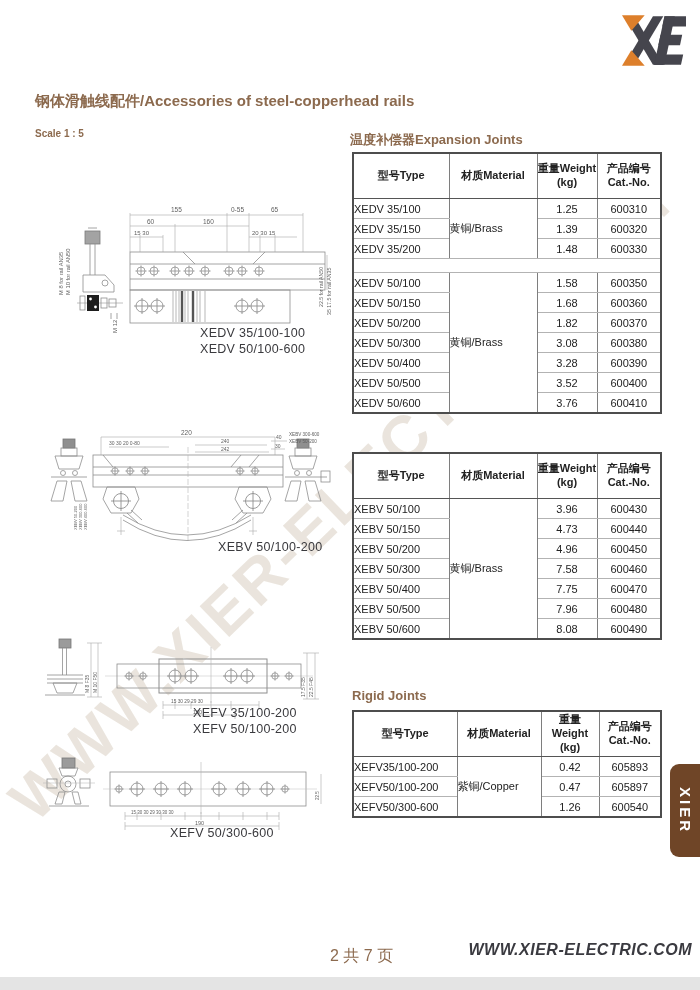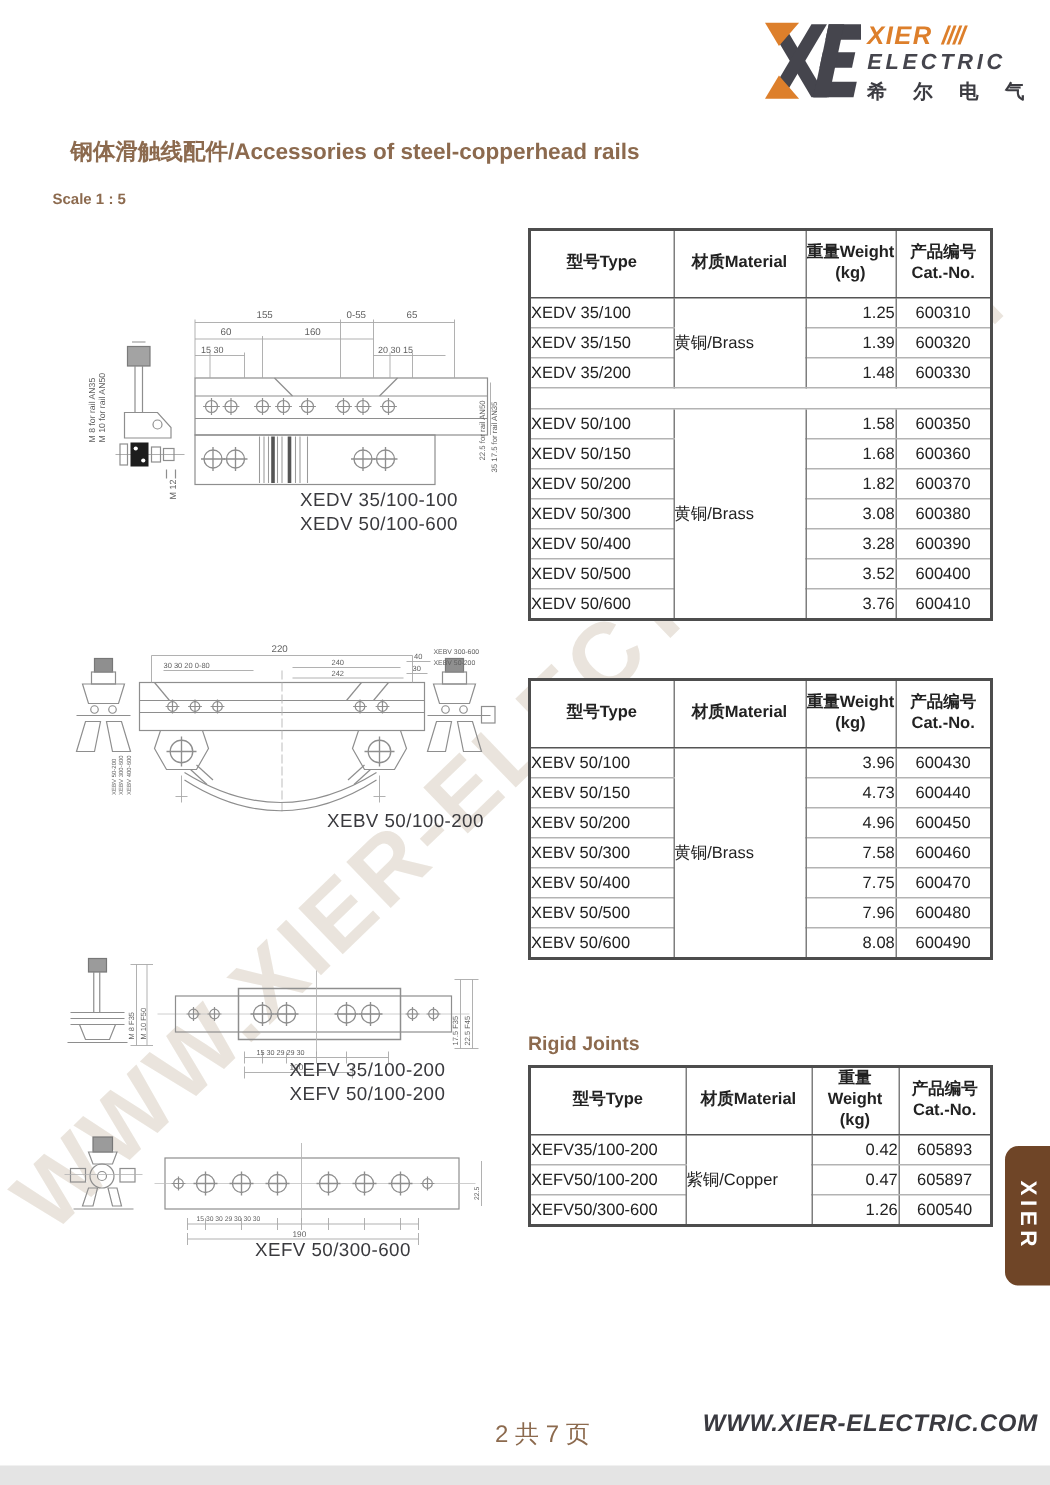--- a/index.html
+++ b/index.html
@@ -11,34 +11,34 @@
   .layer{position:absolute;inset:0;z-index:1;}
   
   .logo{position:absolute;top:12px;right:10px;display:flex;align-items:flex-start;}
   .logo-mark{width:64px;height:57px;margin-right:4px;}
   .logo-text{line-height:1;padding-top:3px;}
   .logo-line1{font-size:17px;font-weight:bold;font-style:italic;color:#dd7f2b;letter-spacing:1px;}
   .logo-line1 .slashes{margin-left:6px;letter-spacing:-1px;}
   .logo-line2{font-size:14.5px;font-weight:bold;font-style:italic;color:#45454d;letter-spacing:2.5px;margin-top:3px;}
   .logo-line3{font-size:13px;color:#3c3c42;letter-spacing:7px;margin-top:4px;font-weight:bold;}
   
-  .page-title{position:absolute;left:35px;top:92px;font-size:15px;font-weight:bold;color:#8c6a4e;margin-left:12px;}
+  .page-title{position:absolute;left:35px;top:92px;font-size:15px;font-weight:bold;color:#8c6a4e;}
   .scale-note{position:absolute;left:35px;top:128px;font-size:10px;font-weight:bold;color:#8c6a4e;}
   .sec-heading{position:absolute;font-size:13px;font-weight:bold;color:#8c6a4e;}
   
   .spec{position:absolute;border-collapse:collapse;background:#fff;font-size:11px;color:#222;
         table-layout:fixed;width:308px;border:2px solid #4d4d4d;}
   .spec td{border-top:1px solid #b3b3b3;border-bottom:1px solid #b3b3b3;
            border-left:1px solid #7e7e7e;border-right:1px solid #7e7e7e;
            height:19px;padding:0 0;overflow:hidden;white-space:nowrap;}
   .spec tr.hdr td{height:44px;font-weight:bold;text-align:center;white-space:pre-line;
                   border-bottom:1px solid #555;line-height:1.25;}
   .td-type{padding-left:9px;}
   .td-mat{text-align:left;}
-  .td-wt{text-align:right;}
+  .td-wt{text-align:center;}
   .td-cat{padding-left:17px;text-align:center;}
   .spacer td{height:13px;}
   
   .drawing{position:absolute;}
   .drawing text{font-family:"Liberation Sans",sans-serif;fill:#5f5f5f;}
   .draw-cap{position:absolute;font-size:12.5px;color:#3a3a3e;letter-spacing:.3px;}
   
   .side-tab{position:absolute;right:0;top:764px;width:30px;height:93px;background:#6f4527;
             border-radius:9px 0 0 9px;display:flex;align-items:center;justify-content:center;}
   .side-tab span{writing-mode:vertical-rl;color:#fff;font-weight:bold;font-size:15px;letter-spacing:3px;}
@@ -88,29 +88,25 @@
         <polygon points="30,4 40,4 12,51 2,51" fill="#45454d"></polygon>
         <polygon points="0,3 22,3 9,18" fill="#dd7f2b"></polygon>
         <polygon points="0,52 9,37 22,52" fill="#dd7f2b"></polygon>
         <g transform="translate(36,0) skewX(-12)" fill="#45454d">
           <rect x="6" y="4" width="26" height="10"></rect>
           <rect x="6" y="22" width="21" height="10"></rect>
           <rect x="6" y="41" width="26" height="10"></rect>
           <rect x="6" y="4" width="10" height="47"></rect>
         </g>
       </svg>
-      <div class="logo-text">
-        <div class="logo-line1"><span>XIER</span><span class="slashes">////</span></div>
-        <div class="logo-line2">ELECTRIC</div>
-        <div class="logo-line3">希 尔 电 气</div>
-      </div>
     </div>
 
     <div class="page-title">钢体滑触线配件/Accessories of steel-copperhead rails</div>
     <div class="scale-note">Scale 1 : 5</div>
+    <div class="sec-heading" style="left:350px;top:131px">温度补偿器Expansion Joints</div>
     <div class="sec-heading" style="left:352px;top:688px">Rigid Joints</div>
 
     <svg class="drawing" style="left:35px;top:195px" width="300" height="165" viewBox="0 0 300 165">
       <g stroke="#8e8e8e" stroke-width=".8" fill="none">
 
         <rect x="50" y="36" width="15" height="13" fill="#a3a3a3" stroke="#7a7a7a"></rect>
         <line x1="53" y1="33" x2="62" y2="33"></line>
         <line x1="55" y1="49" x2="55" y2="80"></line>
           <line x1="60" y1="49" x2="60" y2="80"></line>
         <path d="M48,80 L70,80 L79,90 L79,97 L48,97 Z"></path>

